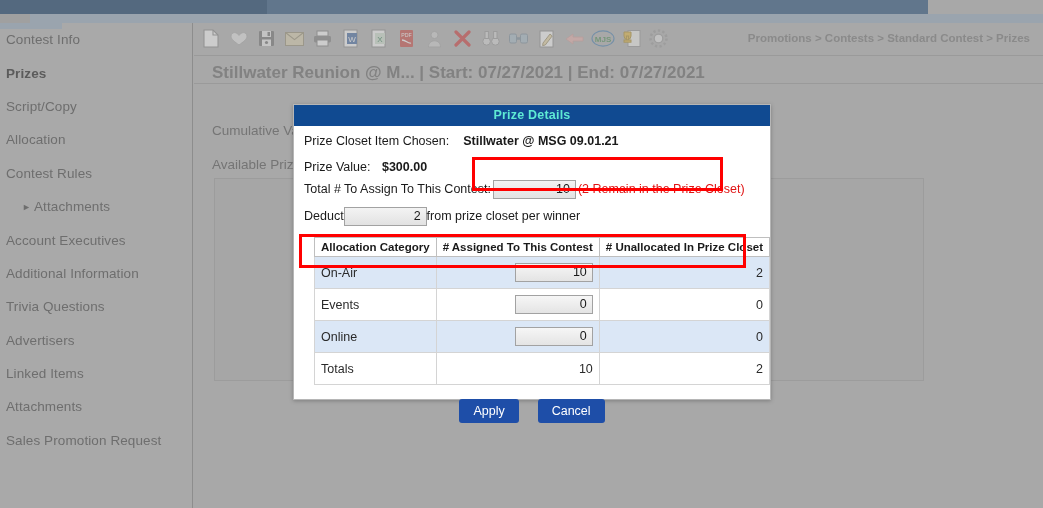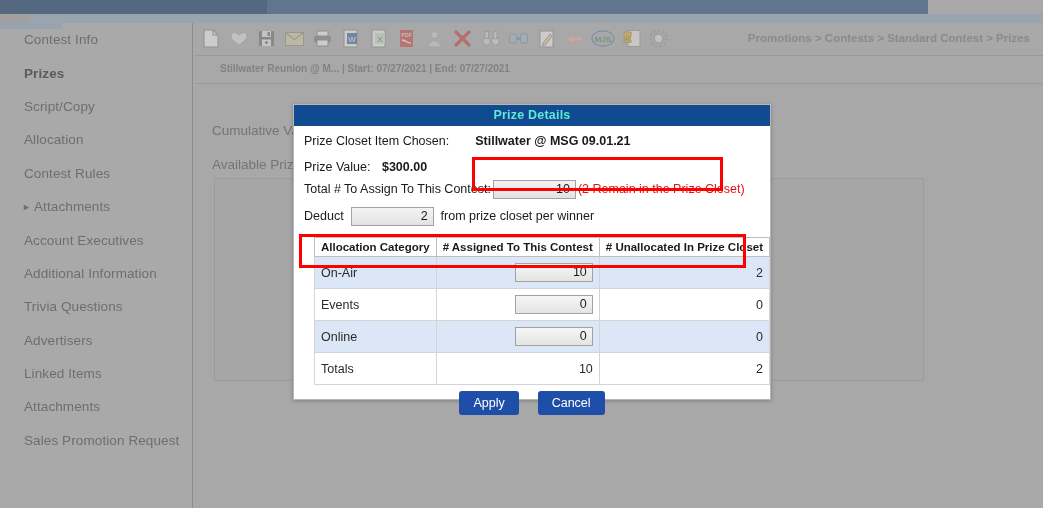--- a/index.html
+++ b/index.html
@@ -31,21 +31,21 @@
   .underbar-left { position: absolute; left: 0; top: 14px; width: 30px; height: 9px; background: #a0a0a0; }
 
   
   .sidebar {
     position: absolute; left: 0; top: 23px; width: 193px; height: 485px;
     background: #a9a9a9; border-right: 1px solid #8d8d8d;
   }
   .sidebar-top-accent { position: absolute; left: 0; top: 23px; width: 62px; height: 6px; background: #9aa4ae; }
   .nav-item {
     height: 33.4px; display: flex; align-items: center;
-    padding-left: 24px; font-size: 13.5px; color: #6e6e6e; letter-spacing: .1px;
+    padding-left: 6px; font-size: 13.5px; color: #6e6e6e; letter-spacing: .1px;
     cursor: pointer;
   }
   .nav-item.active { color: #5b5b5b; font-weight: bold; }
   .nav-item .caret { font-size: 9px; margin-right: 3px; color: #6e6e6e; }
 
   
   .content { position: absolute; left: 194px; top: 23px; right: 0; bottom: 0; background: #a8a8a8; }
 
   .toolbar {
     position: absolute; left: 0; top: 0; right: 0; height: 33px;
@@ -61,22 +61,22 @@
   .breadcrumb {
     position: absolute; right: 13px; top: 9px;
     font-size: 11.5px; font-weight: bold; color: #8a8a8a; white-space: nowrap;
   }
 
   .ctx-bar {
     position: absolute; left: 0; top: 34px; right: 0; height: 27px;
     border-bottom: 1px solid #9a9a9a;
   }
   .ctx-text {
-    position: absolute; left: 26px; top: 6px;
-    font-size: 10px; font-weight: bold; color: #828282; white-space: nowrap;
+    position: absolute; left: 18px; top: 6px;
+    font-size: 17px; font-weight: bold; color: #828282; white-space: nowrap;
   }
 
   .bg-label { position: absolute; font-size: 13.5px; color: #757575; white-space: nowrap; }
   .bg-lbl-cumulative { left: 18px; top: 100px; }
   .bg-lbl-available { left: 18px; top: 134px; }
   .bg-lbl-assigned { left: 520px; top: 134px; }
   .bg-panel {
     position: absolute; left: 20px; top: 155px; width: 710px; height: 203px;
     border: 1px solid #9c9c9c; background: #a6a6a6;
   }
@@ -88,29 +88,29 @@
     background: #ffffff; border: 1px solid #b6b6b6;
     box-shadow: 0 1px 4px rgba(0,0,0,.25);
   }
   .modal-title {
     height: 21px; background: #104a91; color: #5eead4;
     font-size: 12.5px; font-weight: bold; text-align: center; line-height: 21px;
     letter-spacing: .2px;
   }
   .modal-body { padding: 8px 10px 0 10px; font-size: 12.5px; color: #1a1a1a; }
 
-  .row-chosen { display: flex; gap: 26px; align-items: baseline; margin-bottom: 12px; }
+  .row-chosen { display: flex; gap: 14px; align-items: baseline; margin-bottom: 12px; }
   .row-chosen .lbl { color: #1a1a1a; }
   .row-chosen .val { font-weight: bold; }
 
   .row-value { margin-bottom: 4px; }
   .row-value .amt { margin-left: 8px; font-weight: bold; }
 
   .row-assign { display: flex; align-items: center; gap: 2px; height: 22px; margin-bottom: 5px; }
-  .row-deduct { display: flex; align-items: center; gap: 7px; height: 22px; margin-bottom: 10px; }
+  .row-deduct { display: flex; align-items: center; height: 22px; margin-bottom: 10px; }
 
   .numfield {
     width: 83px; height: 19px; border: 1px solid #a2a2a2;
     background: linear-gradient(#f3f3f3, #e2e2e2);
     text-align: right; padding-right: 5px; font-size: 12.5px; line-height: 17px;
     color: #1a1a1a; font-family: "Liberation Sans", sans-serif;
   }
   .remain-note { color: #e01414; font-size: 12.5px; white-space: nowrap; }
 
   
@@ -131,21 +131,21 @@
   .alloc-table td.cat { width: 112px; }
   .alloc-table td.assigned { width: 182px; text-align: right; }
   .alloc-table td.unalloc { width: 146px; text-align: right; }
   .cell-input {
     width: 78px; height: 19px; border: 1px solid #a2a2a2;
     background: linear-gradient(#f6f6f6, #e4e4e4);
     text-align: right; padding-right: 5px; font-size: 12.5px; line-height: 17px;
     display: inline-block; color: #1a1a1a;
   }
 
-  .btn-row { display: flex; justify-content: center; gap: 19px; margin-top: 6px; align-items: center; }
+  .btn-row { display: flex; justify-content: center; gap: 19px; margin-top: 14px; align-items: center; }
   .btn {
     background: #1e4ea8; color: #ffffff; border: none; border-radius: 3px;
     font-size: 12.5px; padding: 5px 14px; cursor: pointer;
     font-family: "Liberation Sans", sans-serif;
   }
 </style>
 </head>
 <body>
 
 <div id="root">

